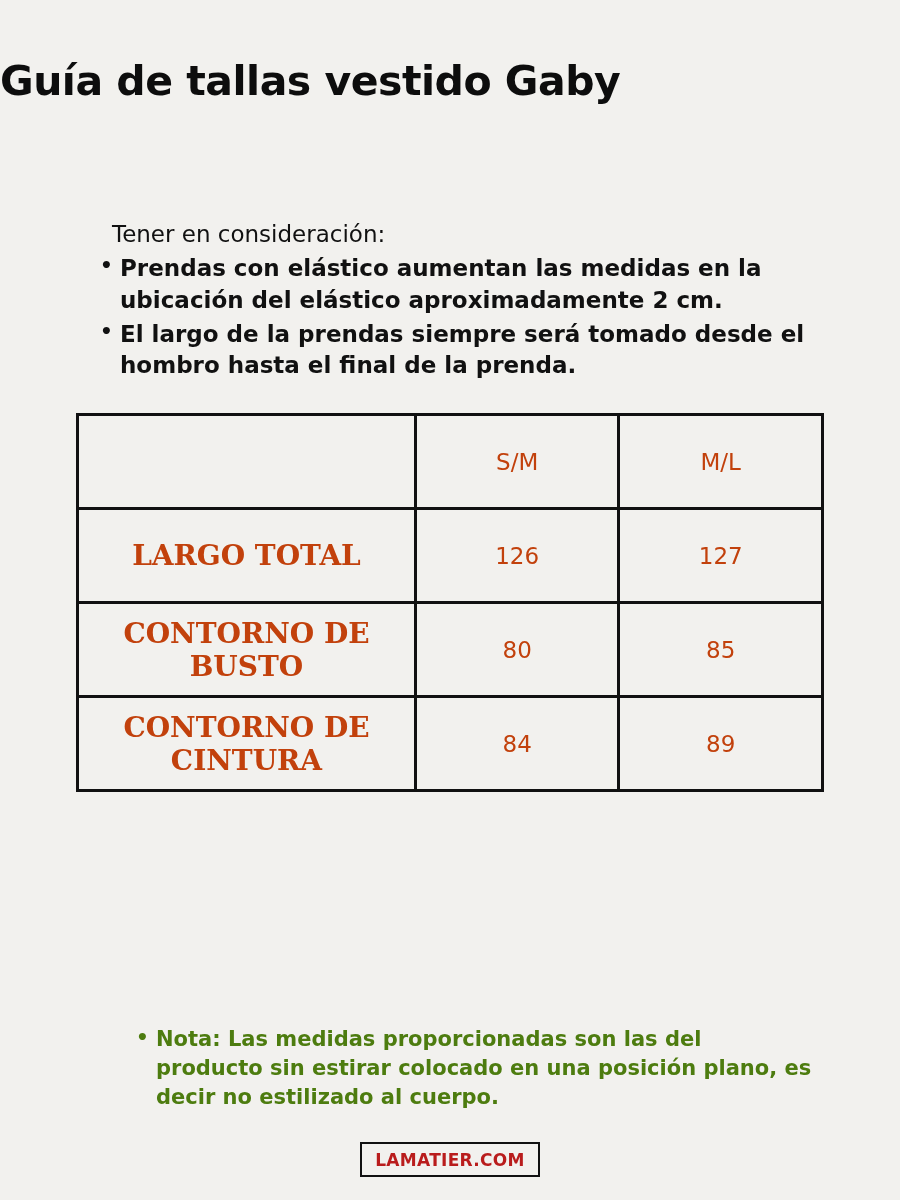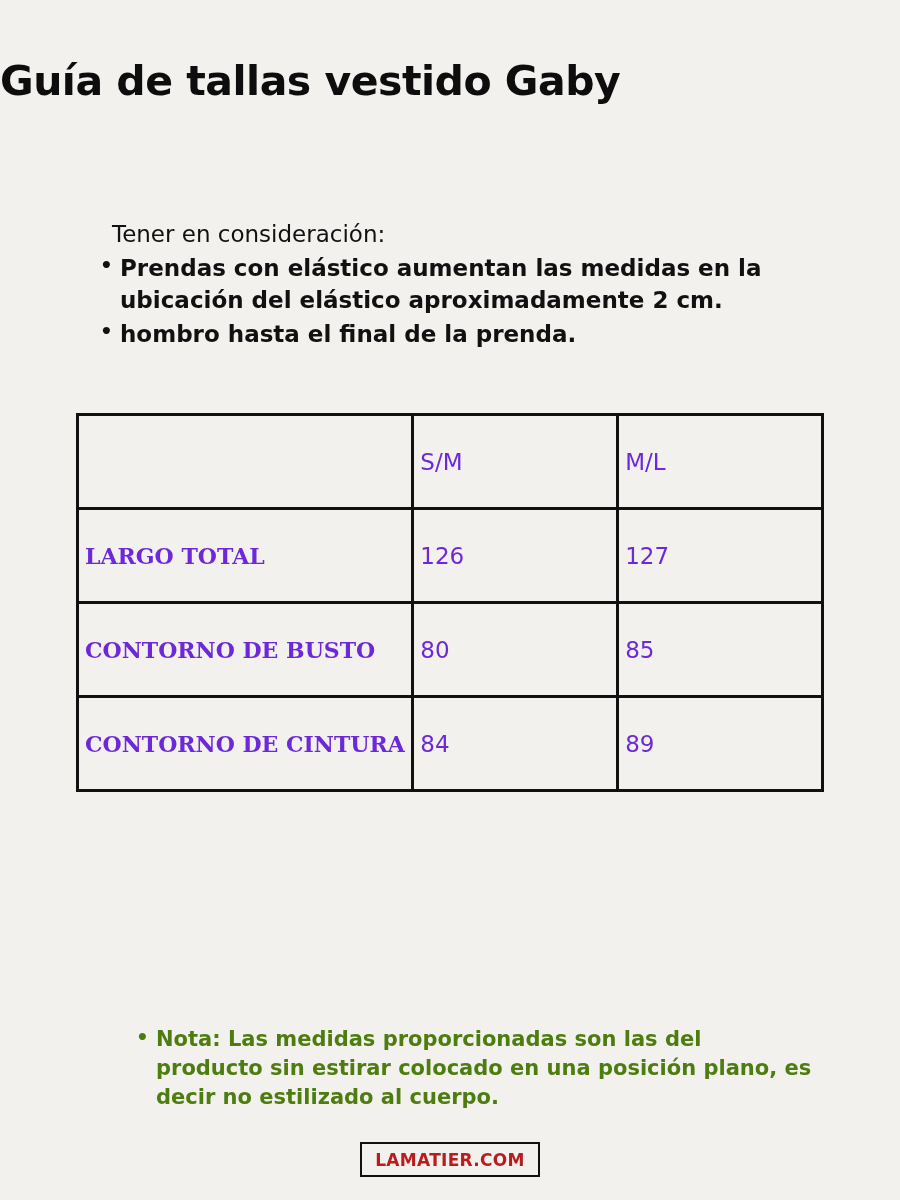--- a/index.html
+++ b/index.html
@@ -86,45 +86,45 @@
     top: 413px;
     left: 76px;
     width: 748px;
     border-collapse: collapse;
     background: transparent;
   }
 
   table.sizes td, table.sizes th {
     border: 3px solid #111111;
     height: 91px;
-    text-align: left;
+    text-align: center;
     vertical-align: middle;
     font-family: "DejaVu Serif", serif;
     font-weight: bold;
     font-size: 21px;
-    color: #6d28d9;
+    color: #c2410c;
     padding: 0 6px;
   }
 
   table.sizes th.col-label {
     width: 338px;
   }
   table.sizes th.col-size, table.sizes td.col-size {
     width: 205px;
     font-family: "DejaVu Sans", sans-serif;
     font-weight: normal;
     font-size: 23px;
   }
   table.sizes th.col-size {
     font-size: 23px;
   }
   table.sizes td.row-label {
     font-family: "DejaVu Serif", serif;
     font-weight: bold;
-    font-size: 22px;
+    font-size: 28px;
   }
 
   .note {
     position: absolute;
     top: 1009px;
     left: 90px;
     width: 740px;
   }
 
   .note li {
@@ -178,20 +178,21 @@
   <h1 class="title">Guía de tallas vestido Gaby</h1>
 
   <div class="intro">
     <div class="intro-lead">Tener en consideración:</div>
     <ul class="bullets">
       <li>
         <span>Prendas con elástico aumentan las medidas en la</span>
         <span class="last-line">ubicación del elástico aproximadamente 2 cm.</span>
       </li>
       <li>
+        <span>El largo de la prendas siempre será tomado desde el</span>
         <span class="last-line">hombro hasta el final de la prenda.</span>
       </li>
     </ul>
   </div>
 
   <table class="sizes">
     <thead>
       <tr>
         <th class="col-label empty-corner"></th>
         <th class="col-size">S/M</th>

